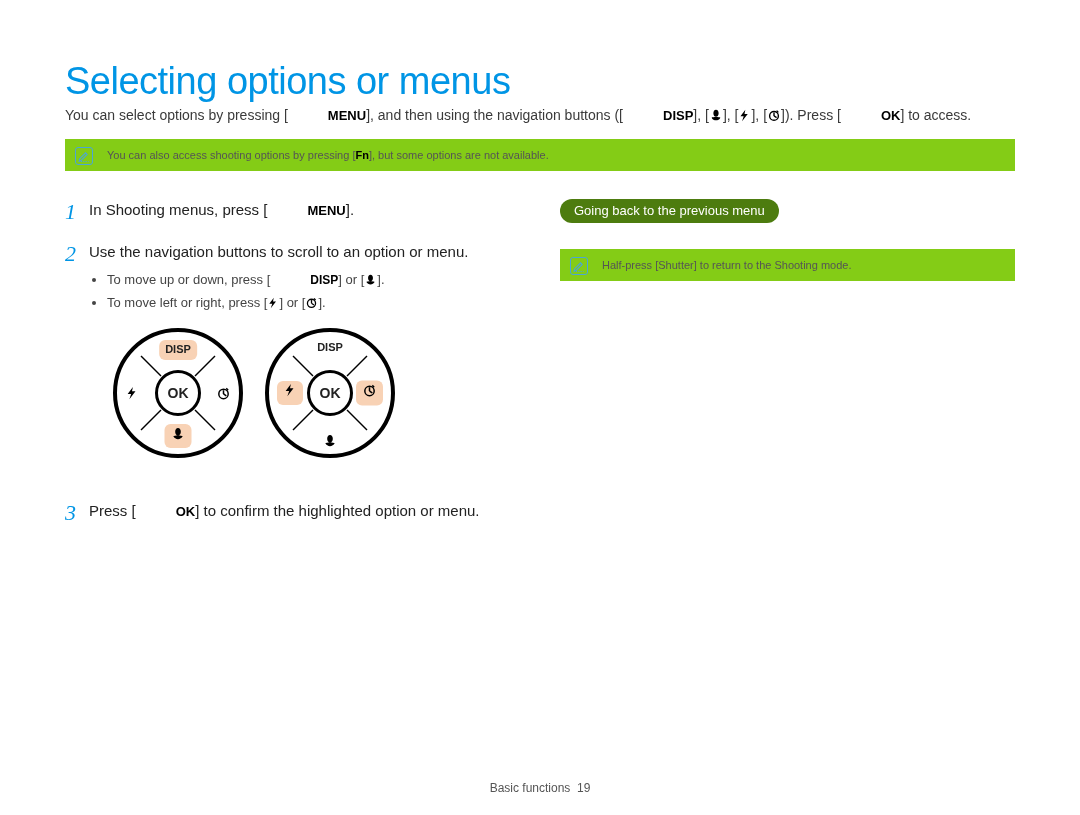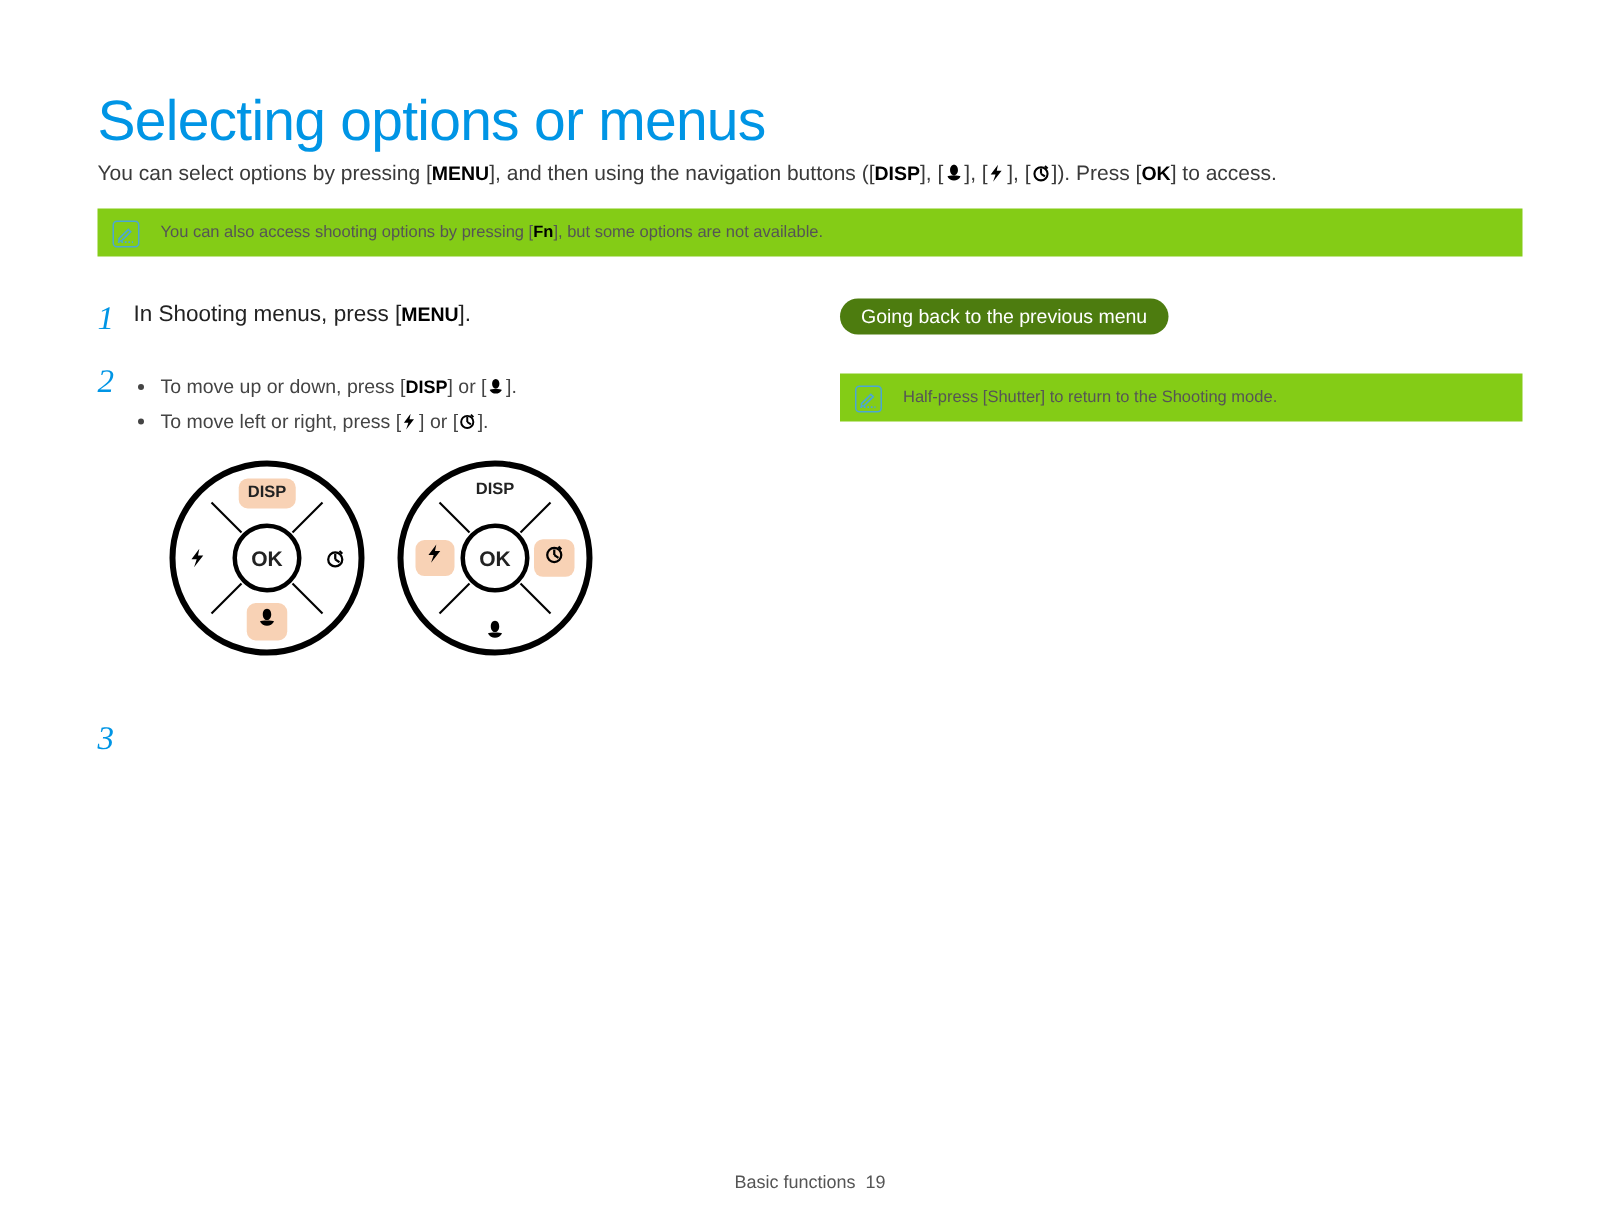--- a/index.html
+++ b/index.html
@@ -24,20 +24,21 @@
     font-size: 14px;
     font-weight: 300;
     color: #3a3a3a;
   }
   .key-label {
     font-weight: 900;
     color: #000;
     font-size: 13px;
     font-stretch: condensed;
     vertical-align: baseline;
+    margin-left: 40px;
   }
   .key-label-sm {
     font-weight: 900;
     color: #000;
     font-size: 11px;
     vertical-align: baseline;
   }
   .notebox {
     background: #84cc16;
     margin-top: 16px;
@@ -223,20 +224,21 @@
     <ol class="steps">
       <li>
         <div class="step-num">1</div>
         <div class="step-body">
           <span>In Shooting menus, press [</span><span class="key-label">MENU</span><span>].</span>
         </div>
       </li>
       <li>
         <div class="step-num">2</div>
         <div class="step-body">
+          <span>Use the navigation buttons to scroll to an option or menu.</span>
           <ul class="sub">
             <li>
               <span>To move up or down, press [</span><span class="key-label" style="font-size:12px">DISP</span><span>] or [</span><svg class="glyph" width="13" height="13" viewBox="0 0 16 16">
                   <use href="#macro"></use>
                 </svg><span>].</span>
             </li>
             <li>
               <span>To move left or right, press [</span><svg class="glyph" width="12" height="12" viewBox="0 0 16 16">
                   <use href="#flash"></use>
                 </svg><span>] or [</span><svg class="glyph" width="13" height="13" viewBox="0 0 16 16">
@@ -303,20 +305,23 @@
                   </div>
                 <div class="inner">OK</div>
               </div>
             </div>
           </div>
 
         </div>
       </li>
       <li>
         <div class="step-num">3</div>
+        <div class="step-body">
+          <span>Press [</span><span class="key-label">OK</span><span>] to confirm the highlighted option or menu.</span>
+        </div>
       </li>
     </ol>
   </div>
 
   <div class="col">
     <div class="pill">Going back to the previous menu</div>
     <div class="notebox">
       <div class="note-icon">
           <svg width="14" height="14" viewBox="0 0 18 18">
             <use href="#penote"></use>

